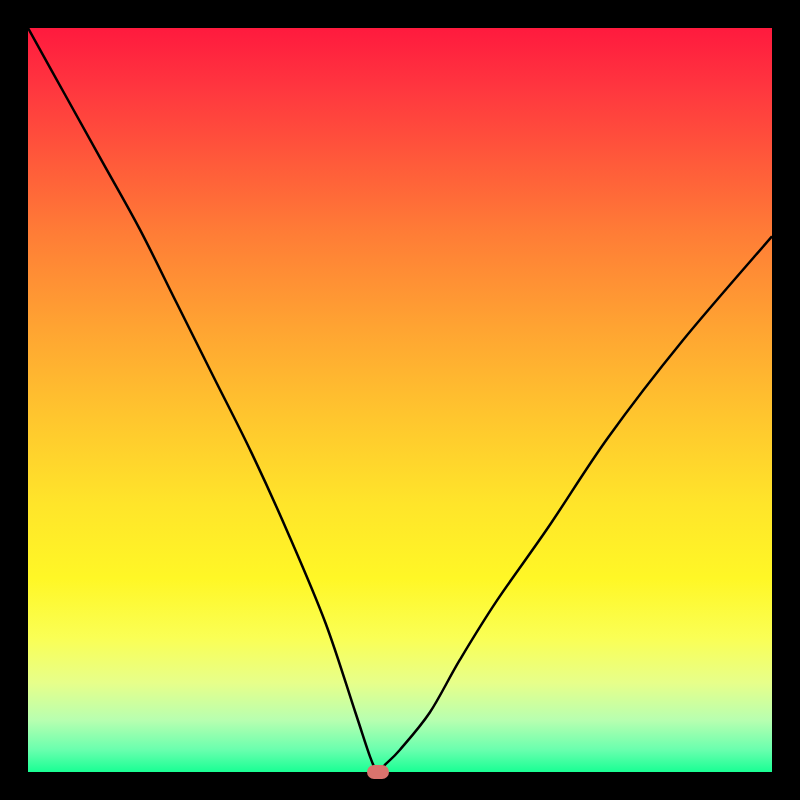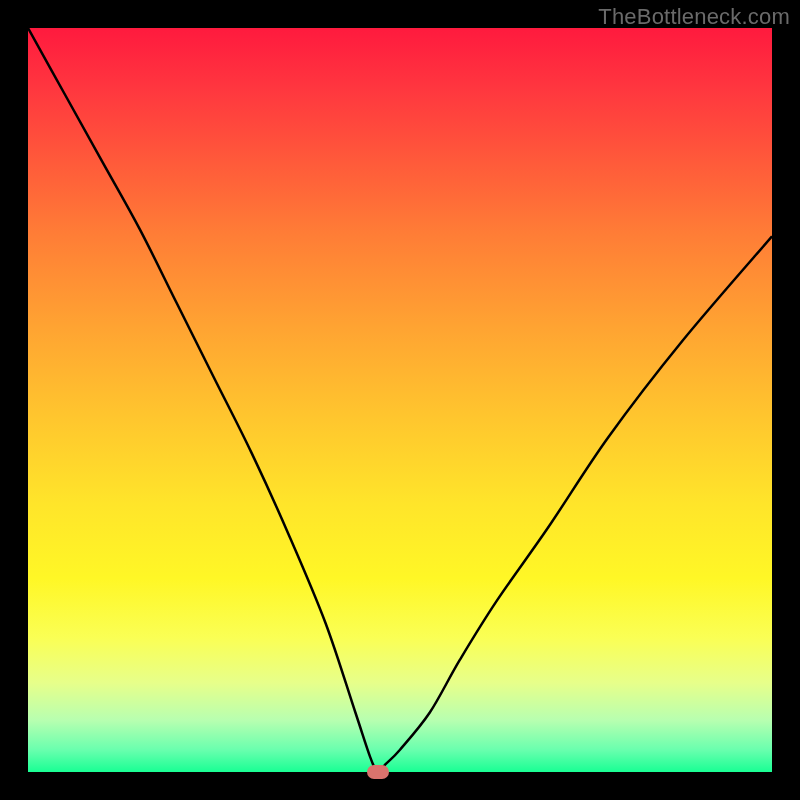--- a/index.html
+++ b/index.html
@@ -64,21 +64,20 @@
     background: #d9736d;
     border-radius: 7px;
     transform: translate(-50%, -50%);
   }
 </style>
 </head>
 <body>
 
 <div class="frame">
 
-  <div class="watermark">TheBottleneck.com</div>
 
   <div class="plot-area">
 
     <svg class="curve" viewBox="0 0 744 744" preserveAspectRatio="none">
       <path fill="none" stroke="#000000" stroke-width="2.5" d="M 0.0 0.0 C 6.2 11.2, 24.8 44.6, 37.2 67.0 C 49.6 89.3, 62.0 111.6, 74.4 133.9 C 86.8 156.2, 99.2 177.3, 111.6 200.9 C 124.0 224.4, 136.4 250.5, 148.8 275.3 C 161.2 300.1, 173.6 324.9, 186.0 349.7 C 198.4 374.5, 210.8 398.0, 223.2 424.1 C 235.6 450.1, 248.0 477.4, 260.4 505.9 C 272.8 534.4, 286.4 565.4, 297.6 595.2 C 308.8 625.0, 319.9 662.2, 327.4 684.5 C 334.8 706.8, 338.5 719.2, 342.2 729.1 C 346.0 739.0, 347.2 742.8, 349.7 744.0 C 352.2 745.2, 353.4 740.3, 357.1 736.6 C 360.8 732.8, 364.6 730.4, 372.0 721.7 C 379.4 713.0, 391.8 699.4, 401.8 684.5 C 411.7 669.6, 420.4 651.0, 431.5 632.4 C 442.7 613.8, 453.8 595.2, 468.7 572.9 C 483.6 550.6, 502.2 525.8, 520.8 498.5 C 539.4 471.2, 558.0 440.2, 580.3 409.2 C 602.6 378.2, 627.4 346.0, 654.7 312.5 C 682.0 279.0, 729.1 225.7, 744.0 208.3"></path>
     </svg>
 
     <div class="marker" style="left: 349.68px; top: 744px; background: rgb(217, 115, 109);"></div>
   </div>
 </div>

